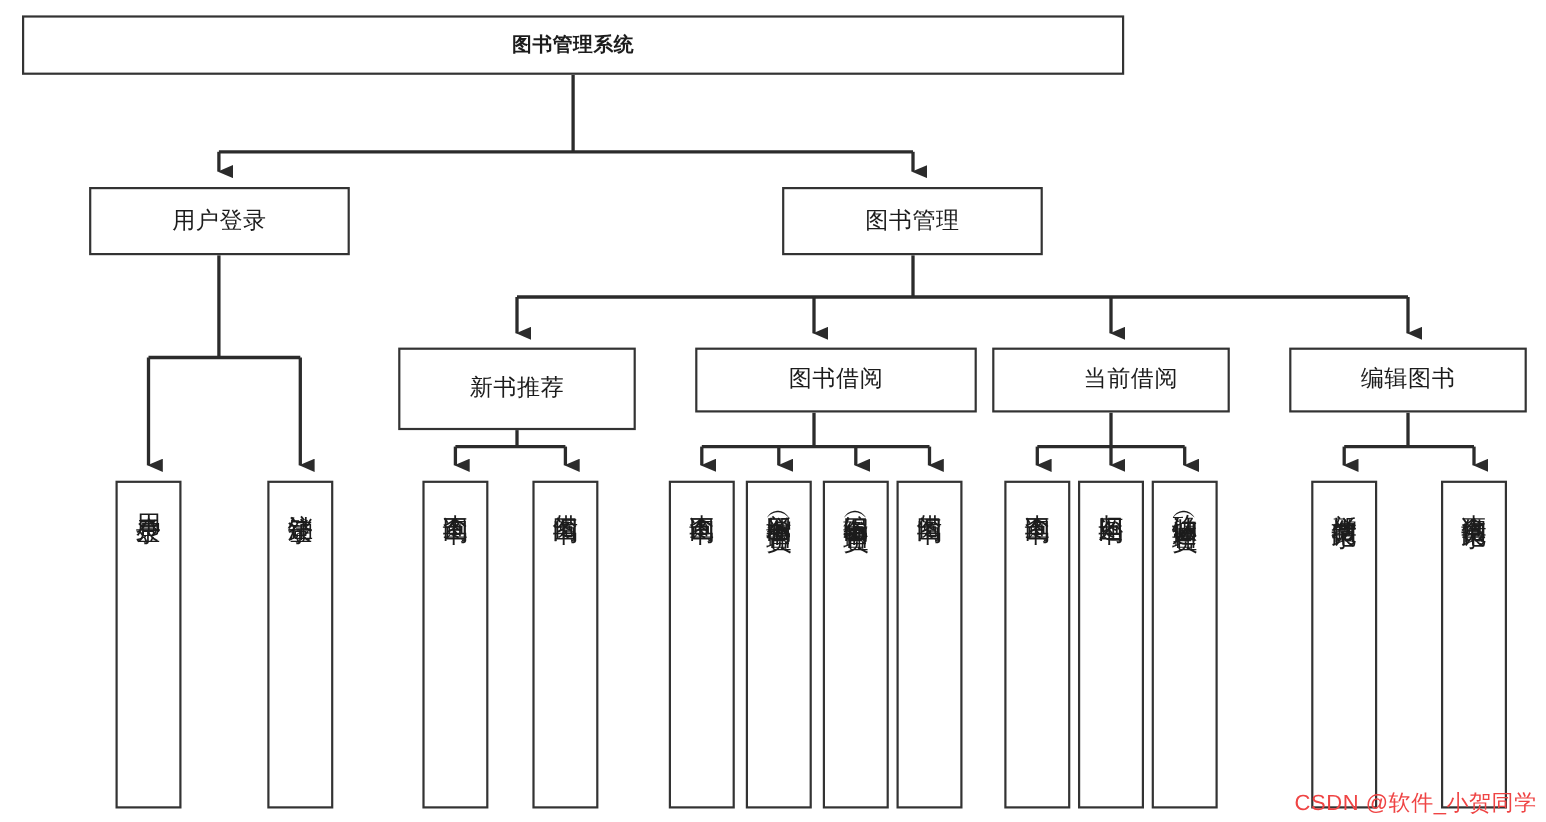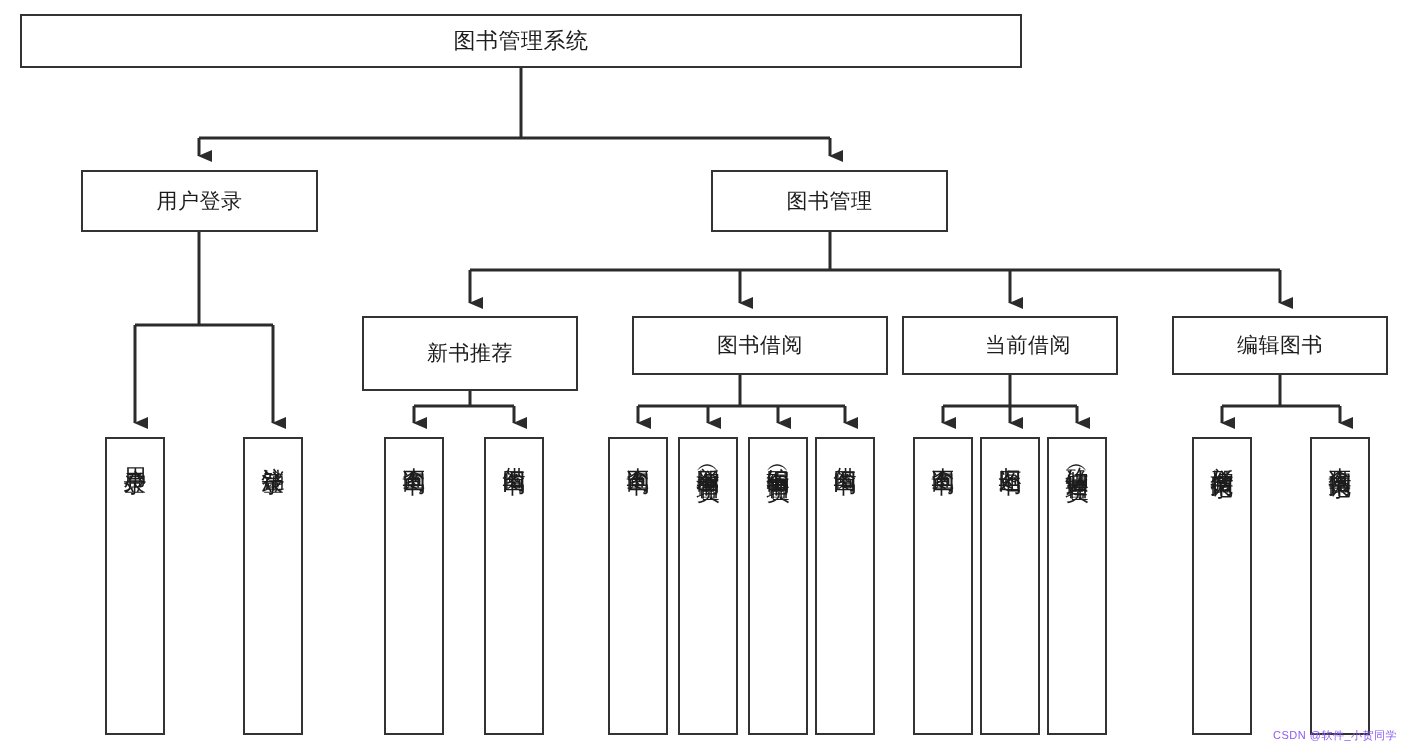--- a/index.html
+++ b/index.html
@@ -42,43 +42,44 @@
     line-height: 1.18;
     color: #1c1c1c;
   }
   
   .node.horiz .label {
     font-size: 21px;
     letter-spacing: 0.5px;
     white-space: nowrap;
   }
   .node.root .label {
-    font-size: 22px;
+    font-size: 18px;
+    font-weight: bold;
   }
   
   .node.vert {
     align-items: flex-start;
     justify-content: center;
     padding-top: 10px;
   }
   .node.vert .label {
     writing-mode: vertical-rl;
     text-orientation: upright;
     font-size: 23px;
     line-height: 1.0;
     letter-spacing: 2px;
     white-space: nowrap;
   }
   
   #watermark {
     position: absolute;
     right: 8px;
     bottom: 4px;
-    font-size: 11px;
-    color: #8b5cf6;
+    font-size: 20px;
+    color: #ef4444;
     letter-spacing: 0.5px;
     white-space: nowrap;
     pointer-events: none;
     margin-left: 31px;
   }
 </style>
 </head>
 <body>
 
 <div id="canvas">

